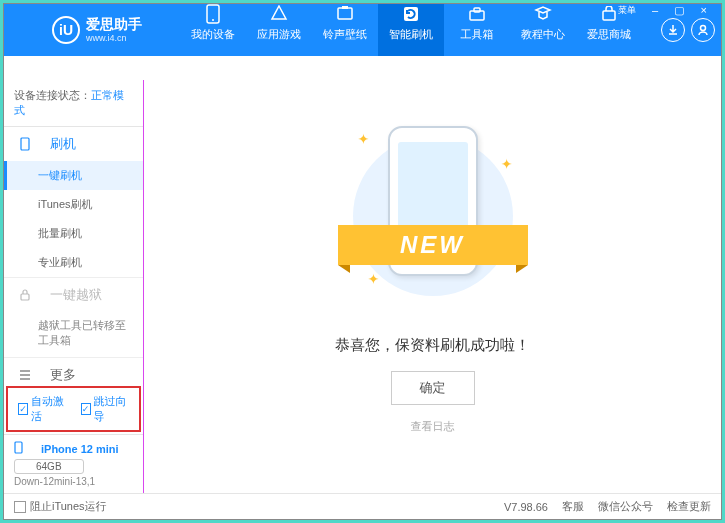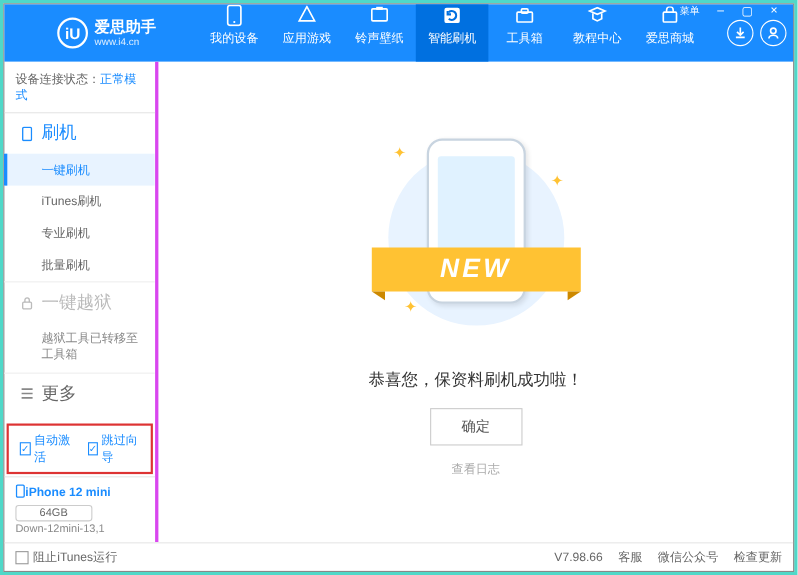--- a/index.html
+++ b/index.html
@@ -14,35 +14,35 @@
 .nav-item { width: 66px; display: flex; flex-direction: column; align-items: center; justify-content: flex-start; font-size: 11px; cursor: pointer; }
 .nav-item.active { background: #0070e0; }
 .nav-icon { width: 20px; height: 20px; margin-bottom: 3px; display: flex; align-items: center; justify-content: center; }
 .nav-icon svg { fill: #fff; }
 .title-right { margin-left: auto; display: flex; align-items: center; padding-right: 6px; gap: 6px; }
 .win-controls { display: flex; gap: 8px; font-size: 11px; margin-right: 8px; }
 .win-btn { cursor: pointer; padding: 2px 4px; }
 .circle-btn { width: 24px; height: 24px; border: 1.5px solid #fff; border-radius: 50%; display: flex; align-items: center; justify-content: center; cursor: pointer; }
 .circle-btn svg { fill: #fff; }
 .body { flex: 1; display: flex; overflow: hidden; }
-.sidebar { width: 140px; border-right: 3px solid #d946ef; display: flex; flex-direction: column; font-size: 12px; }
+.sidebar { width: 140px; border-right: 1px solid #d946ef; display: flex; flex-direction: column; font-size: 12px; margin-top: 24px; }
 .conn-status { padding: 8px 10px; border-bottom: 1px solid #e5e5e5; color: #666; font-size: 11px; }
 .conn-status .mode { color: #1a8cff; }
 .side-list { flex: 1; overflow-y: auto; }
-.side-group { padding: 8px 14px; color: #666; display: flex; align-items: center; gap: 6px; font-size: 16px; }
+.side-group { padding: 8px 14px; color: #666; display: flex; align-items: center; gap: 18px; font-size: 13px; }
 .side-group.blue { color: #1a8cff; }
 .side-group-icon { width: 14px; height: 14px; display: flex; align-items: center; justify-content: center; }
 .side-sub { padding: 7px 14px 7px 34px; color: #666; cursor: pointer; font-size: 11px; }
 .side-sub.active { background: #e8f3ff; color: #1a8cff; border-left: 3px solid #1a8cff; padding-left: 31px; }
-.side-sub.notice { color: #888; line-height: 1.4; }
+.side-sub.notice { color: #888; line-height: 1.4; font-family: Liberation Mono, monospace; }
 .checkbox-area { border: 2px solid #d33; padding: 6px 10px; display: flex; gap: 14px; align-items: center; margin: 2px; }
 .chk { display: flex; align-items: center; gap: 3px; color: #1a8cff; font-size: 11px; cursor: pointer; }
 .chk-box { width: 12px; height: 12px; border: 1px solid #1a8cff; display: flex; align-items: center; justify-content: center; font-size: 9px; color: #1a8cff; }
 .device-info { padding: 6px 10px; border-top: 1px solid #e5e5e5; font-size: 11px; }
-.device-name { color: #1a8cff; display: flex; align-items: center; gap: 0; font-weight: bold; }
+.device-name { color: #1a8cff; display: flex; align-items: center; gap: 18px; font-weight: bold; }
 .device-badge { display: inline-block; border: 1px solid #ccc; border-radius: 3px; padding: 1px 21px; font-size: 10px; color: #666; margin-top: 3px; }
 .device-meta { color: #888; font-size: 10px; margin-top: 2px; }
 .main { flex: 1; display: flex; flex-direction: column; align-items: center; justify-content: center; position: relative; }
 .illustration { width: 180px; height: 200px; position: relative; margin-bottom: 20px; }
 .shadow-circle { width: 160px; height: 160px; background: #e8f3ff; border-radius: 50%; position: absolute; top: 20px; left: 10px; }
 .phone { width: 90px; height: 150px; background: #fff; border: 2px solid #c8d4e0; border-radius: 14px; position: absolute; top: 10px; left: 45px; box-shadow: 2px 2px 5px rgba(0,0,0,0.1); }
 .phone-screen { margin: 14px 8px 8px; height: 100px; background: #e0f2ff; border-radius: 3px; }
 .phone-btn { width: 14px; height: 14px; border: 2px solid #c8d4e0; border-radius: 50%; margin: 6px auto 0; }
 .new-banner { position: absolute; top: 109px; left: -5px; width: 190px; height: 50px; }
 .ribbon { background: #ffc233; color: #fff; font-weight: 900; font-size: 24px; text-align: center; padding: 6px 0; letter-spacing: 3px; position: relative; font-style: italic; }
@@ -167,22 +167,22 @@
         <div class="side-group blue">
           <span class="side-group-icon">
               <svg width="10" height="14" viewBox="0 0 10 14">
                 <rect x="1" y="1" width="8" height="12" rx="1" fill="none" stroke="#1a8cff" stroke-width="1.2"></rect>
               </svg>
             </span>
           <span>刷机</span>
         </div>
         <div class="side-sub active">一键刷机</div>
         <div class="side-sub">iTunes刷机</div>
+        <div class="side-sub">批量刷机</div>
         <div class="side-sub">专业刷机</div>
-        <div class="side-sub">批量刷机</div>
         <hr class="side-hr">
         <div class="side-group" style="color:#bbb;">
           <span class="side-group-icon">
               <svg width="12" height="12" viewBox="0 0 12 12">
                 <rect x="2" y="5" width="8" height="6" rx="1" fill="none" stroke="#bbb" stroke-width="1.2"></rect>
                 <path d="M4 5 V3 A2 2 0 0 1 8 3 V5" fill="none" stroke="#bbb" stroke-width="1.2"></path>
               </svg>
             </span>
           <span>一键越狱</span>
         </div>

